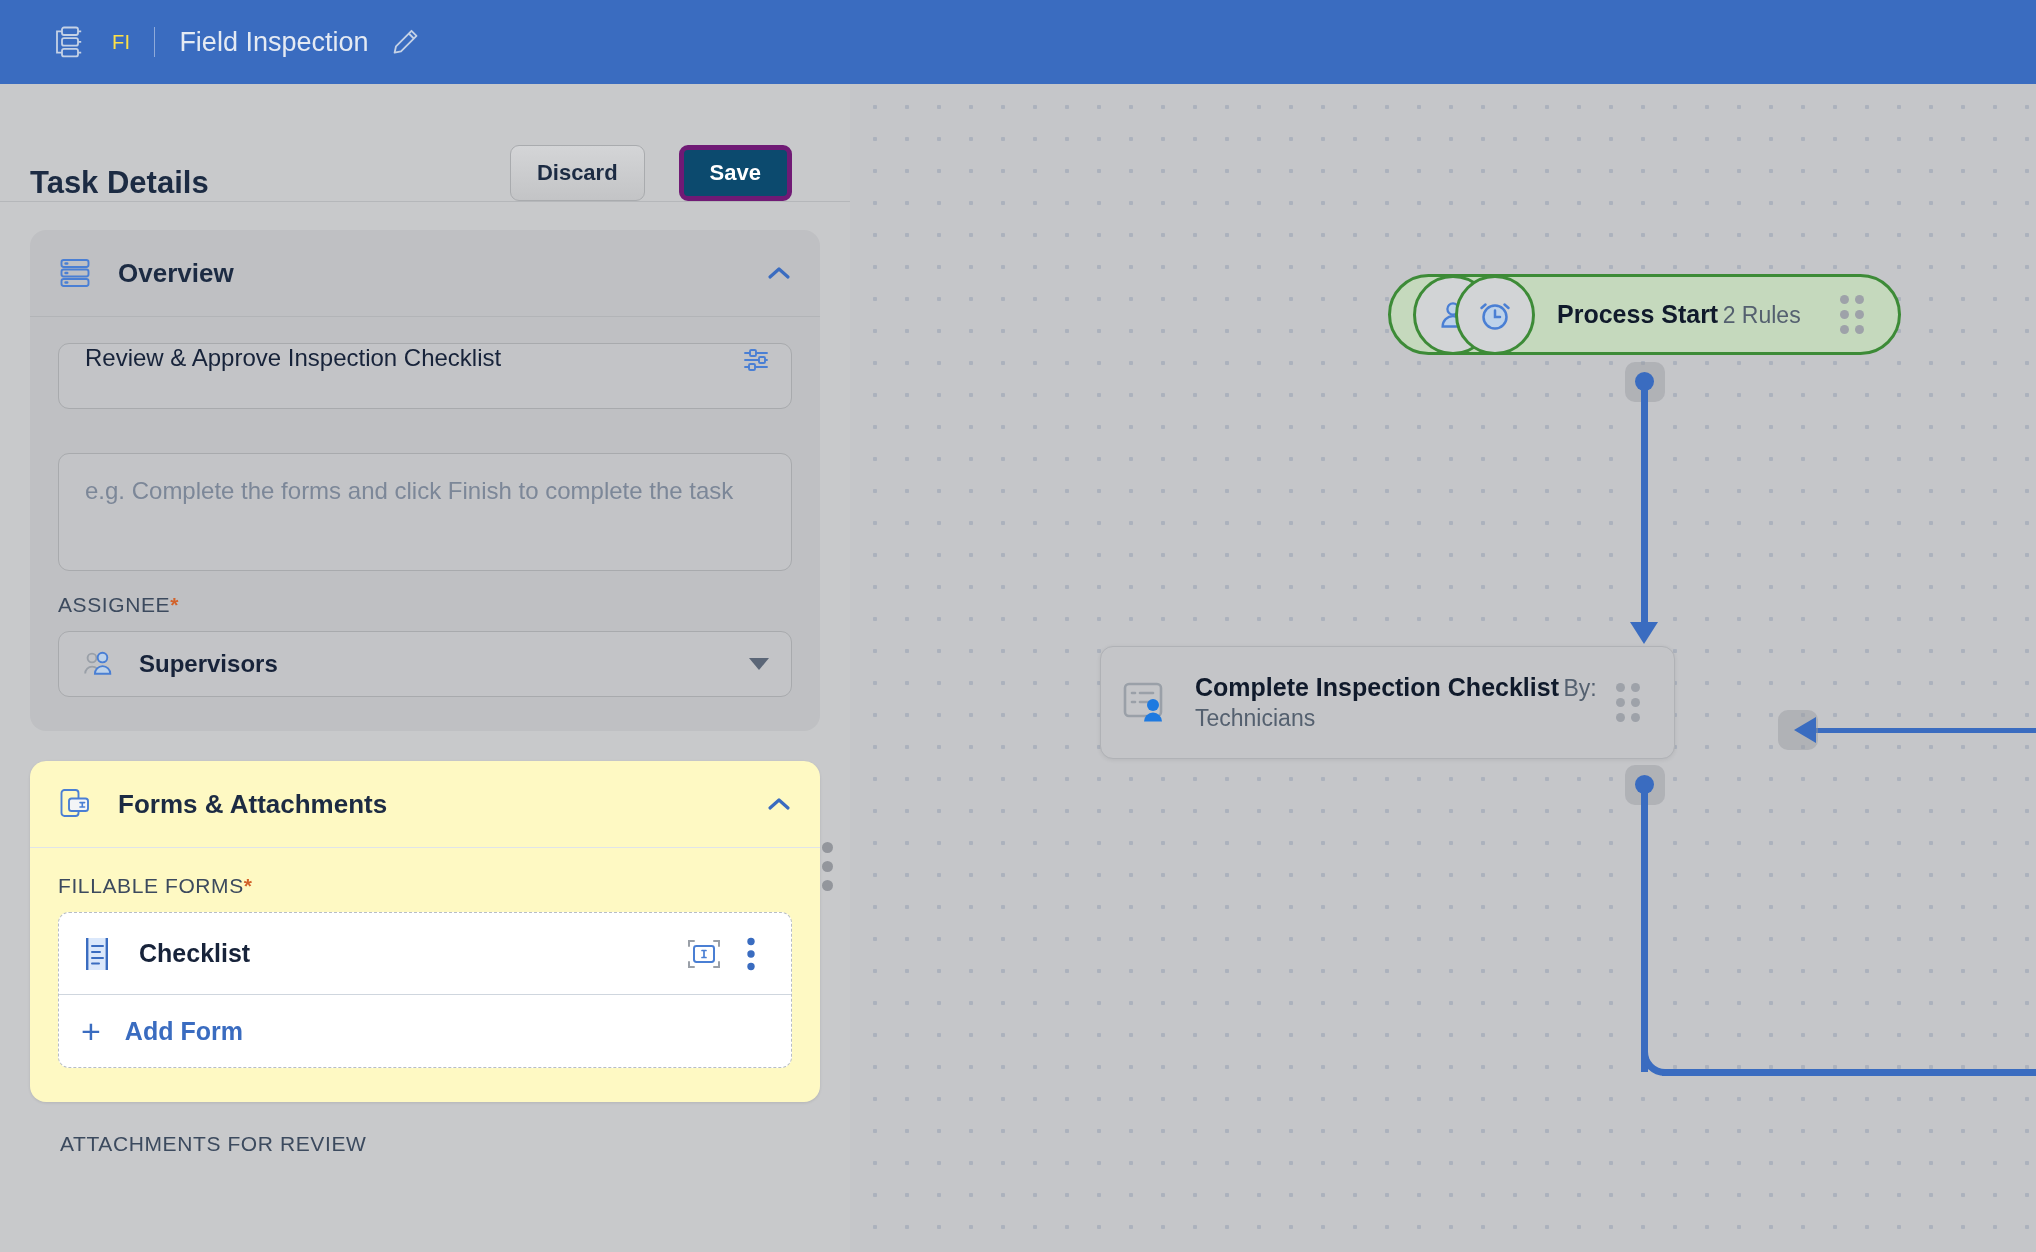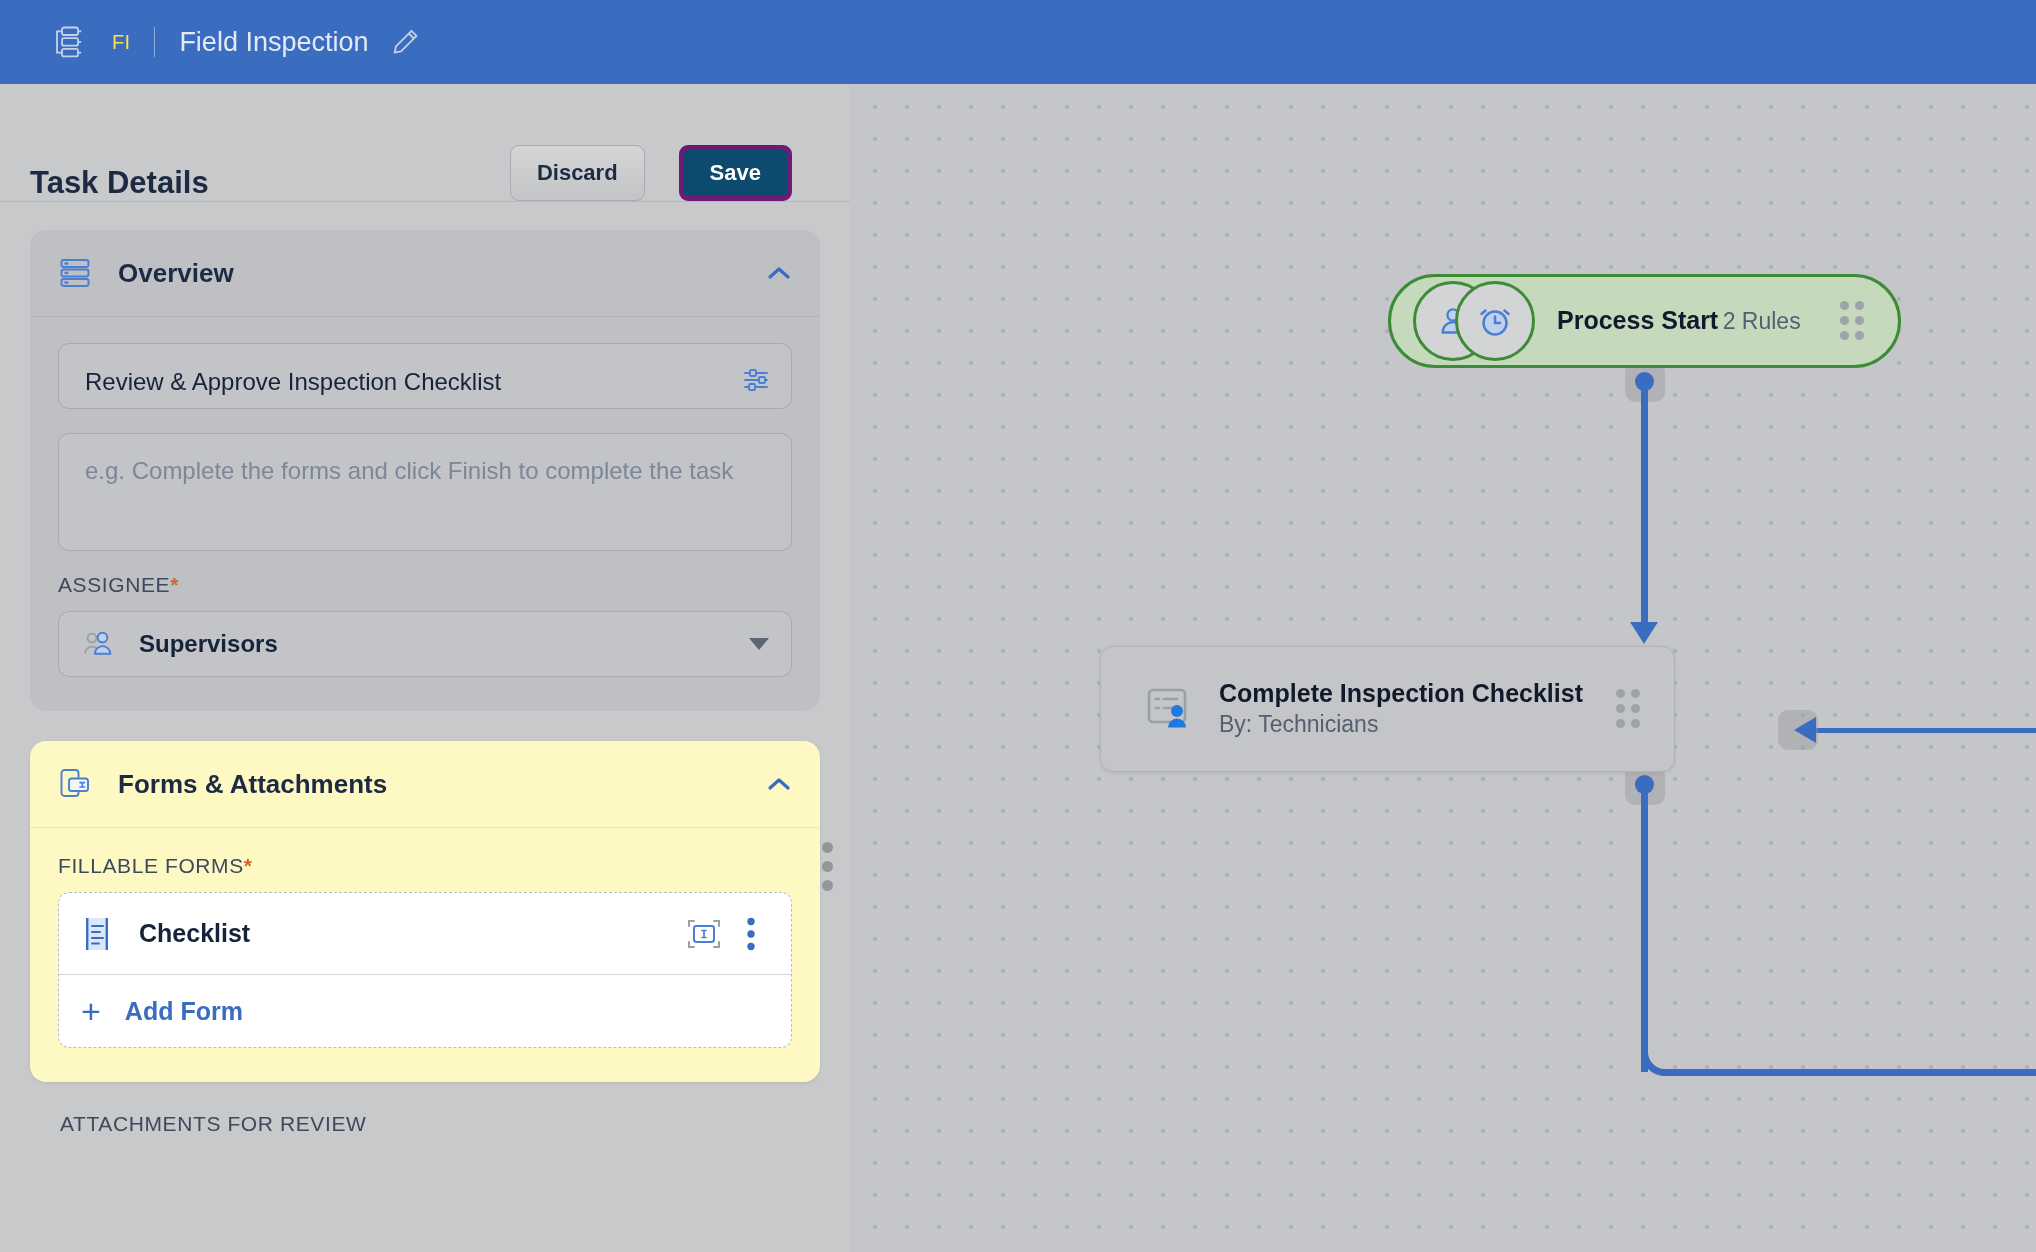--- a/index.html
+++ b/index.html
@@ -91,23 +91,23 @@
   .field-label {
     font-size: 21px; font-weight: 400; color: #3c4a5e;
     letter-spacing: .6px; margin-bottom: 14px;
   }
   .req { color: #d2622a; font-weight: 700; }
 
   .input {
     height: 66px; border-radius: 11px;
     border: 1px solid #a8aaad;
     background: #c3c4c7;
-    display: flex; align-items: flex-end;
-    padding: 0 18px 12px 26px;
-    margin-bottom: 24px;
+    display: flex; align-items: flex-start;
+    padding: 0 18px 0 26px;
+    margin-bottom: 44px;
   }
   .input-value { font-size: 24px; color: #17233a; flex: 1 1 auto; }
   .input-trail { width: 32px; height: 32px; flex: 0 0 auto; cursor: pointer; }
 
   .textarea {
     height: 118px; border-radius: 11px;
     border: 1px solid #a8aaad; background: #c3c4c7;
     padding: 20px 26px; margin-bottom: 22px;
   }
   .textarea-ph {
@@ -169,42 +169,42 @@
     overflow: hidden;
   }
 
   .node {
     position: absolute;
     display: flex; align-items: center;
     cursor: pointer;
   }
   
   .node-start {
-    left: 538px; top: 190px; width: 513px; height: 94px;
+    left: 538px; top: 190px; width: 513px; height: 81px;
     background: #c5d9bd; border: 3px solid #3d8b37;
     border-radius: 57px;
     padding-left: 22px;
   }
   .start-icons { position: relative; width: 122px; height: 80px; flex: 0 0 auto; }
   .start-icons .circ {
     position: absolute; top: 0; width: 80px; height: 80px;
     border-radius: 50%; background: #d2d4d6; border: 3px solid #3d8b37;
     display: flex; align-items: center; justify-content: center;
   }
   .start-icons .circ.a { left: 0; }
   .start-icons .circ.b { left: 42px; }
   .node-text { margin-left: 22px; flex: 1 1 auto; }
   .node-title { font-size: 25px; font-weight: 700; color: #101a2b; line-height: 1.25; }
   .node-sub   { font-size: 23px; font-weight: 400; color: #54606f; line-height: 1.3; }
 
   
   .node-task {
-    left: 250px; top: 562px; width: 575px; height: 126px;
+    left: 250px; top: 562px; width: 575px; height: 113px;
     background: #c4c5c8; border: 1px solid #b0b2b6;
-    border-radius: 13px; padding-left: 42px;
+    border-radius: 13px; padding-left: 18px;
     box-shadow: 0 1px 4px rgba(0,0,0,.08);
   }
   .task-icon { width: 54px; height: 54px; flex: 0 0 auto; }
 
   .dots6 {
     width: 34px; height: 34px; margin-right: 24px; flex: 0 0 auto;
     display: grid; grid-template-columns: repeat(2, 10px);
     grid-template-rows: repeat(3, 10px); gap: 5px; align-content: center;
     cursor: grab;
   }

